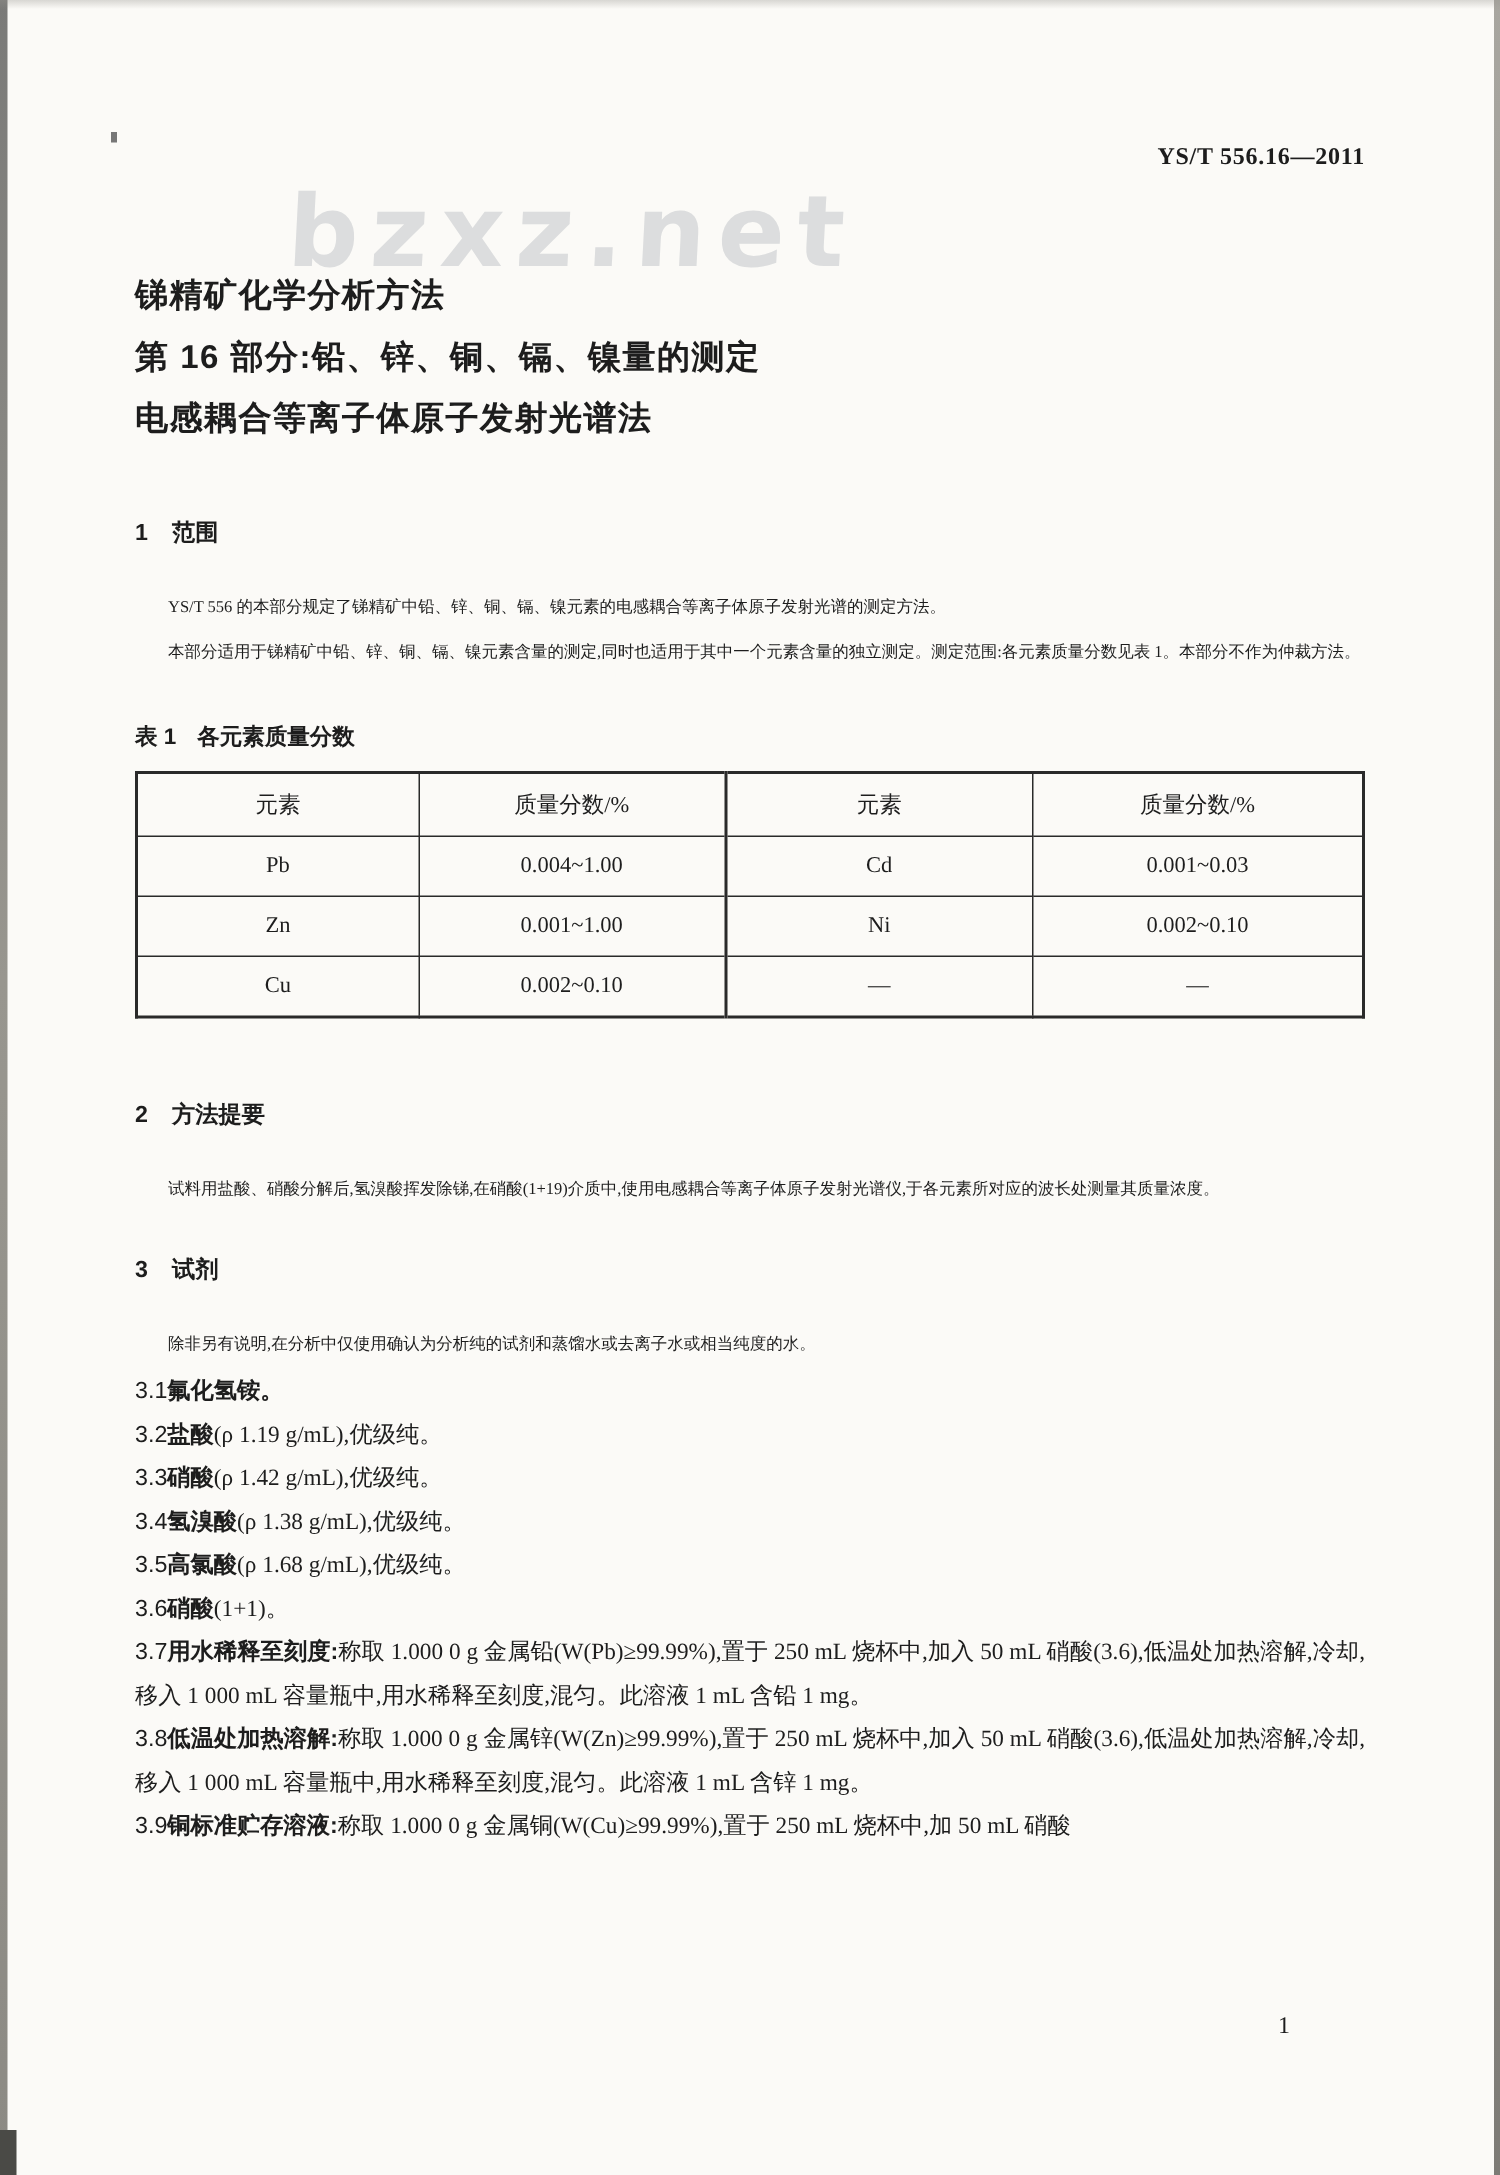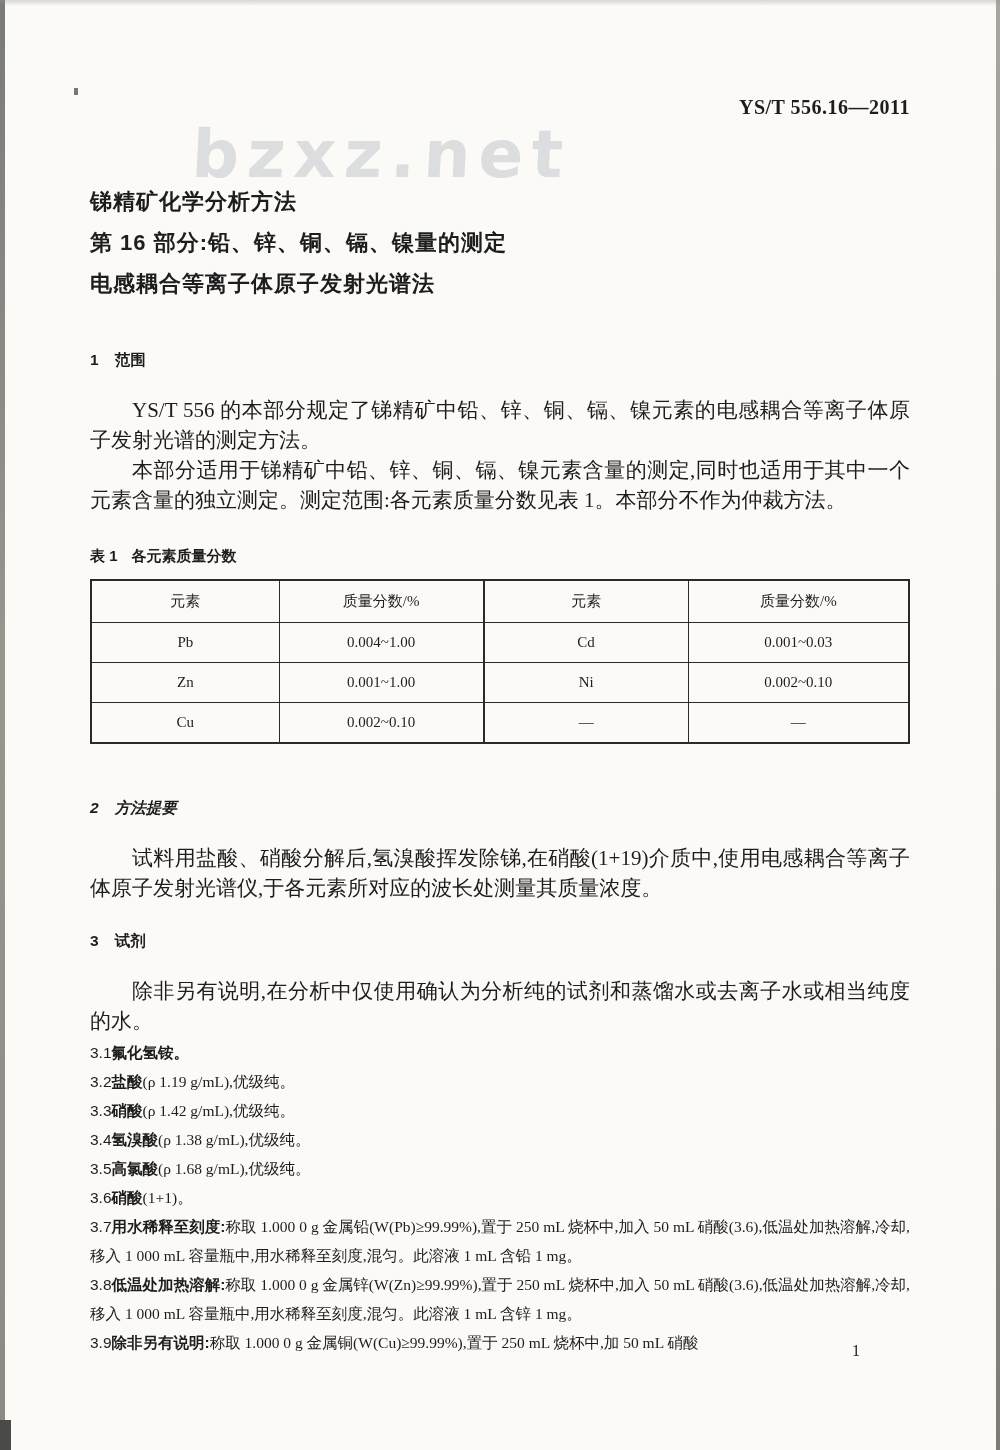--- a/index.html
+++ b/index.html
@@ -28,51 +28,51 @@
   .watermark {
     position:absolute; z-index:1; top:116px; left:192px;
     font-family:"DejaVu Sans", sans-serif;
     font-size:66px; font-weight:bold; letter-spacing:8px;
     color:#c3c6ca; opacity:0.55; transform:skewX(-3deg);
     user-select:none;
   }
 
   .doc-number {
     padding-top:96px; text-align:right;
-    font-size:20px; font-weight:bold; letter-spacing:0.5px;
+    font-size:16px; font-weight:bold; letter-spacing:0.5px;
   }
 
   .title-block { margin-top:62px; text-align:left;
     font-family:"Liberation Sans", sans-serif; font-weight:bold; }
   .title-line { font-size:22px; line-height:41px; letter-spacing:1px; }
 
   .sec-heading { margin-top:46px;
     font-family:"Liberation Sans", sans-serif; font-weight:bold; font-size:15.5px; }
   .sec-heading .num { display:inline-block; margin-right:16px; }
 
-  p.body { font-size:21px; line-height:30px; text-align:justify; }
+  p.body { font-size:11px; line-height:30px; text-align:justify; }
   .indent { text-indent:2em; }
   .mt-para { margin-top:24px; }
 
   .tbl-caption { margin-top:32px; text-align:left;
     font-family:"Liberation Sans", sans-serif; font-weight:bold; font-size:15px; }
   .tbl-caption .tnum { margin-right:14px; }
   table.elements { width:100%; margin-top:13px; border-collapse:collapse;
     border:2px solid #2a2a2a; }
   table.elements th, table.elements td {
     border:1px solid #2a2a2a; text-align:center;
     font-size:15px; height:33px; font-weight:normal; padding:11px 4px;
   }
   table.elements .c1 { width:23%; }
   table.elements .c2 { width:25%; }
   table.elements .c3 { width:25%; }
   table.elements .c4 { width:27%; }
   table.elements .mid { border-left-width:2px; }
 
-  .sec2-gap { margin-top:54px;font-style:italic; }
+  .sec2-gap { margin-top:54px; }
   .sec3-gap { margin-top:28px; }
 
   .reagents { margin-top:2px; }
   .reagent { font-size:15.5px; line-height:29px; text-align:justify; }
   .reagent .num { font-family:"Liberation Sans", sans-serif; font-weight:normal;
     }
   .reagent .term { font-family:"Liberation Sans", sans-serif; font-weight:bold; }
 
   .page-number { position:absolute; z-index:2; top:1342px; right:140px;
     font-size:16px; }
@@ -152,20 +152,20 @@
 
     <div class="reagents">
       <p class="reagent"><span class="num">3.1</span><span class="term">氟化氢铵。</span><span></span></p>
       <p class="reagent"><span class="num">3.2</span><span class="term">盐酸</span><span>(ρ 1.19 g/mL),优级纯。</span></p>
       <p class="reagent"><span class="num">3.3</span><span class="term">硝酸</span><span>(ρ 1.42 g/mL),优级纯。</span></p>
       <p class="reagent"><span class="num">3.4</span><span class="term">氢溴酸</span><span>(ρ 1.38 g/mL),优级纯。</span></p>
       <p class="reagent"><span class="num">3.5</span><span class="term">高氯酸</span><span>(ρ 1.68 g/mL),优级纯。</span></p>
       <p class="reagent"><span class="num">3.6</span><span class="term">硝酸</span><span>(1+1)。</span></p>
       <p class="reagent"><span class="num">3.7</span><span class="term">用水稀释至刻度:</span><span>称取 1.000 0 g 金属铅(W(Pb)≥99.99%),置于 250 mL 烧杯中,加入 50 mL 硝酸(3.6),低温处加热溶解,冷却,移入 1 000 mL 容量瓶中,用水稀释至刻度,混匀。此溶液 1 mL 含铅 1 mg。</span></p>
       <p class="reagent"><span class="num">3.8</span><span class="term">低温处加热溶解:</span><span>称取 1.000 0 g 金属锌(W(Zn)≥99.99%),置于 250 mL 烧杯中,加入 50 mL 硝酸(3.6),低温处加热溶解,冷却,移入 1 000 mL 容量瓶中,用水稀释至刻度,混匀。此溶液 1 mL 含锌 1 mg。</span></p>
-      <p class="reagent"><span class="num">3.9</span><span class="term">除非另有说明:</span><span>称取 1.000 0 g 金属铜(W(Cu)≥99.99%),置于 250 mL 烧杯中,加 50 mL 硝酸</span></p>
+      <p class="reagent"><span class="num">3.9</span><span class="term">铜标准贮存溶液:</span><span>称取 1.000 0 g 金属铜(W(Cu)≥99.99%),置于 250 mL 烧杯中,加 50 mL 硝酸</span></p>
     </div>
 
   </div>
 
   <div class="page-number">1</div>
 
 </div>
 
 </body></html>

